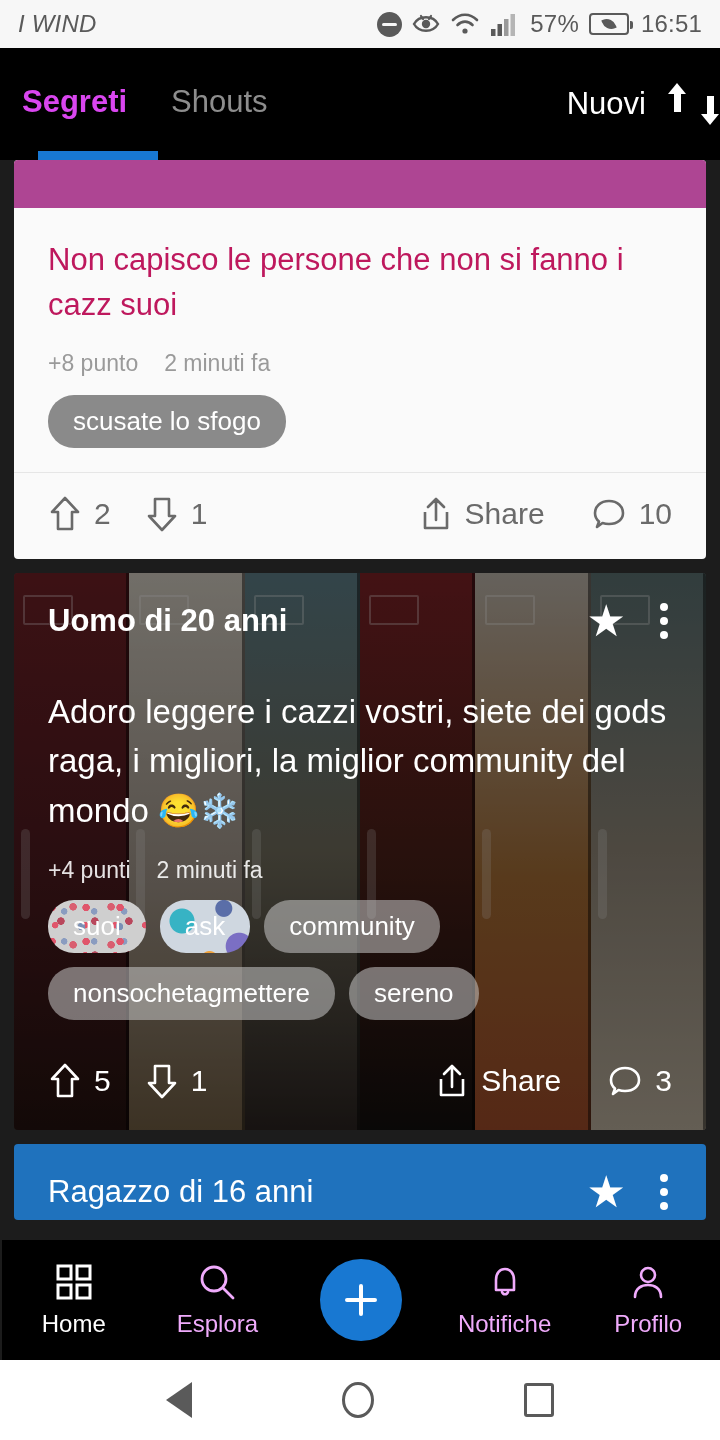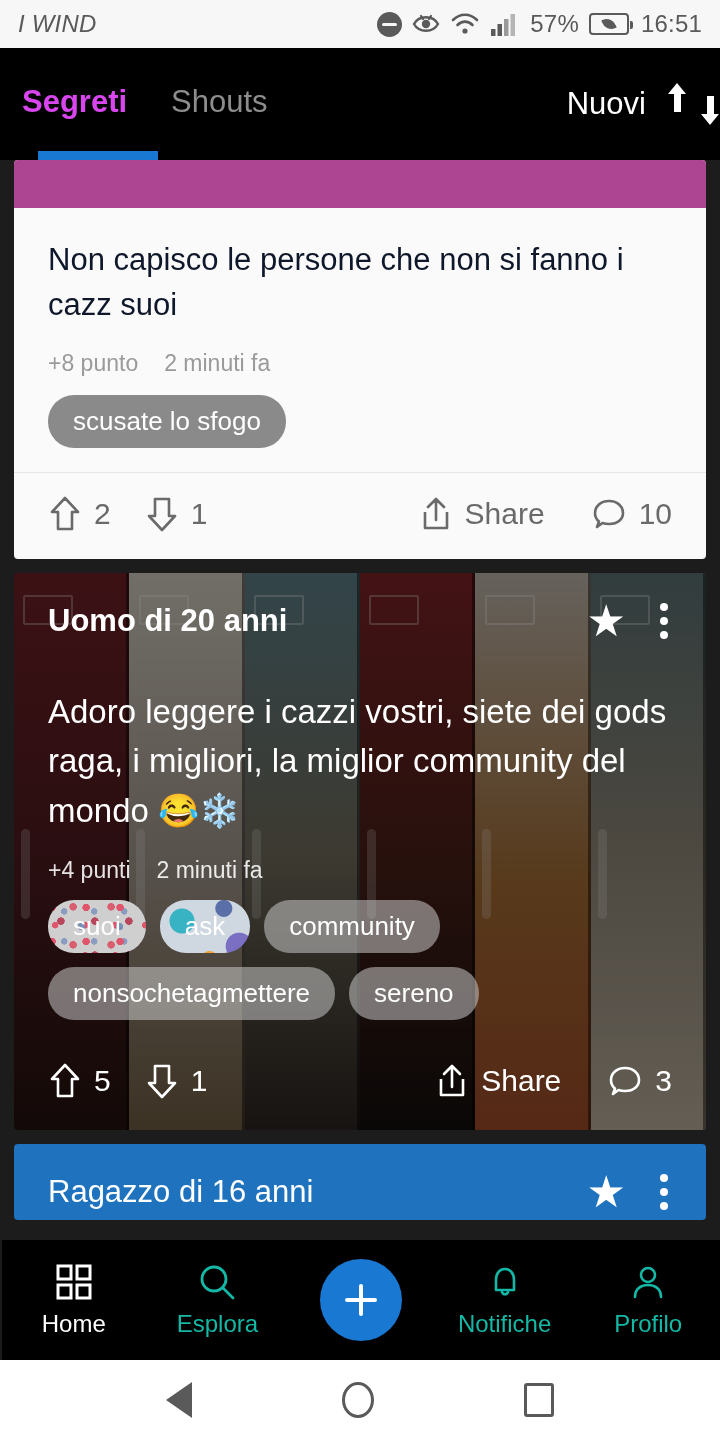--- a/index.html
+++ b/index.html
@@ -58,21 +58,21 @@
 
   
   .feed { position: relative; height: 1120px; overflow: hidden; background: #1c1c1c; }
 
   .card { margin: 0 14px 14px 14px; border-radius: 4px; overflow: hidden; position: relative; }
 
   
   .cover-strip { height: 48px; background: #ae4593; }
   .card-light { background: #fafafa; }
   .post-body { padding: 30px 34px 0 34px; }
-  .post-text { font-size: 31px; line-height: 1.45; color: #0f172a; }
+  .post-text { font-size: 31px; line-height: 1.45; color: #be185d; }
   .post-meta { font-size: 23px; color: #9a9a9a; margin-top: 22px; display: flex; gap: 26px; }
   .tag-row { display: flex; flex-wrap: wrap; gap: 14px; margin-top: 18px; padding-bottom: 24px; }
   .tag {
     border-radius: 26px; padding: 11px 25px; font-size: 26px; color: #fff;
     background: #8a8a8a; position: relative; overflow: hidden; white-space: nowrap;
   }
   .tag span { position: relative; z-index: 2; }
   .actionbar {
     display: flex; align-items: center; padding: 22px 34px 26px 34px;
     border-top: 1px solid #e6e6e6;
@@ -141,21 +141,21 @@
   
   .card-blue { background: #1f72bd; height: 76px; position: relative; }
   .blue-head { display: flex; align-items: center; padding: 26px 30px 0 34px; color: #fff; }
   .blue-author { font-size: 31px; }
 
   
   .bottomnav {
     position: absolute; left: 2px; right: 0; bottom: 80px; height: 120px;
     background: #000; display: flex; align-items: center;
   }
-  .nav-item { flex: 1 1 0; display: flex; flex-direction: column; align-items: center; gap: 9px; color: #14b8a6; }
+  .nav-item { flex: 1 1 0; display: flex; flex-direction: column; align-items: center; gap: 9px; color: #f0abfc; }
   .nav-item.active { color: #fff; }
   .nav-label { font-size: 24px; }
   .fab {
     width: 82px; height: 82px; border-radius: 50%; background: #1878d2;
     display: flex; align-items: center; justify-content: center; color: #fff;
     font-size: 56px; line-height: 0; font-weight: 300;
   }
   .nav-fab-wrap { flex: 1 1 0; display: flex; justify-content: center; }
 
   

